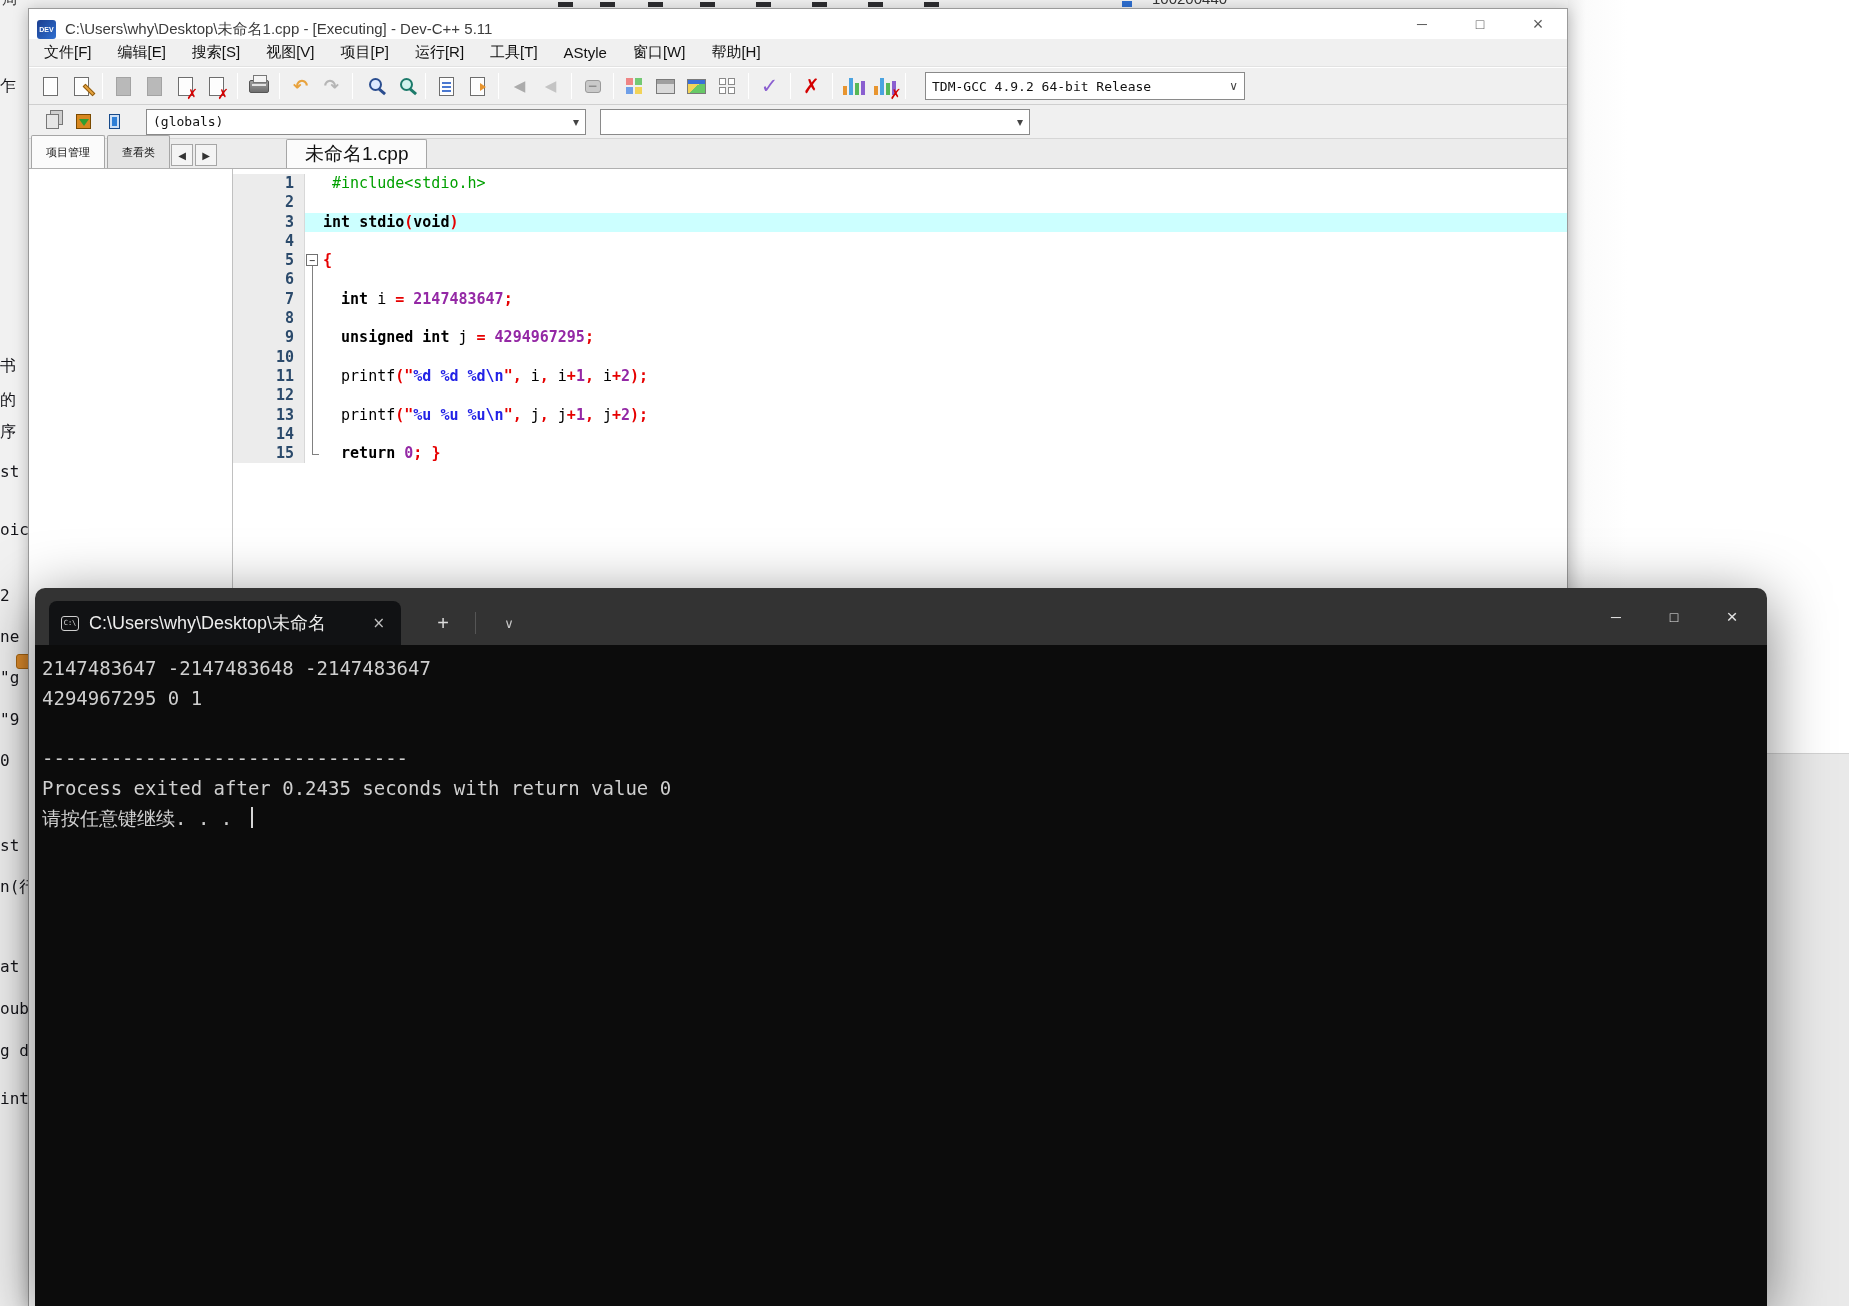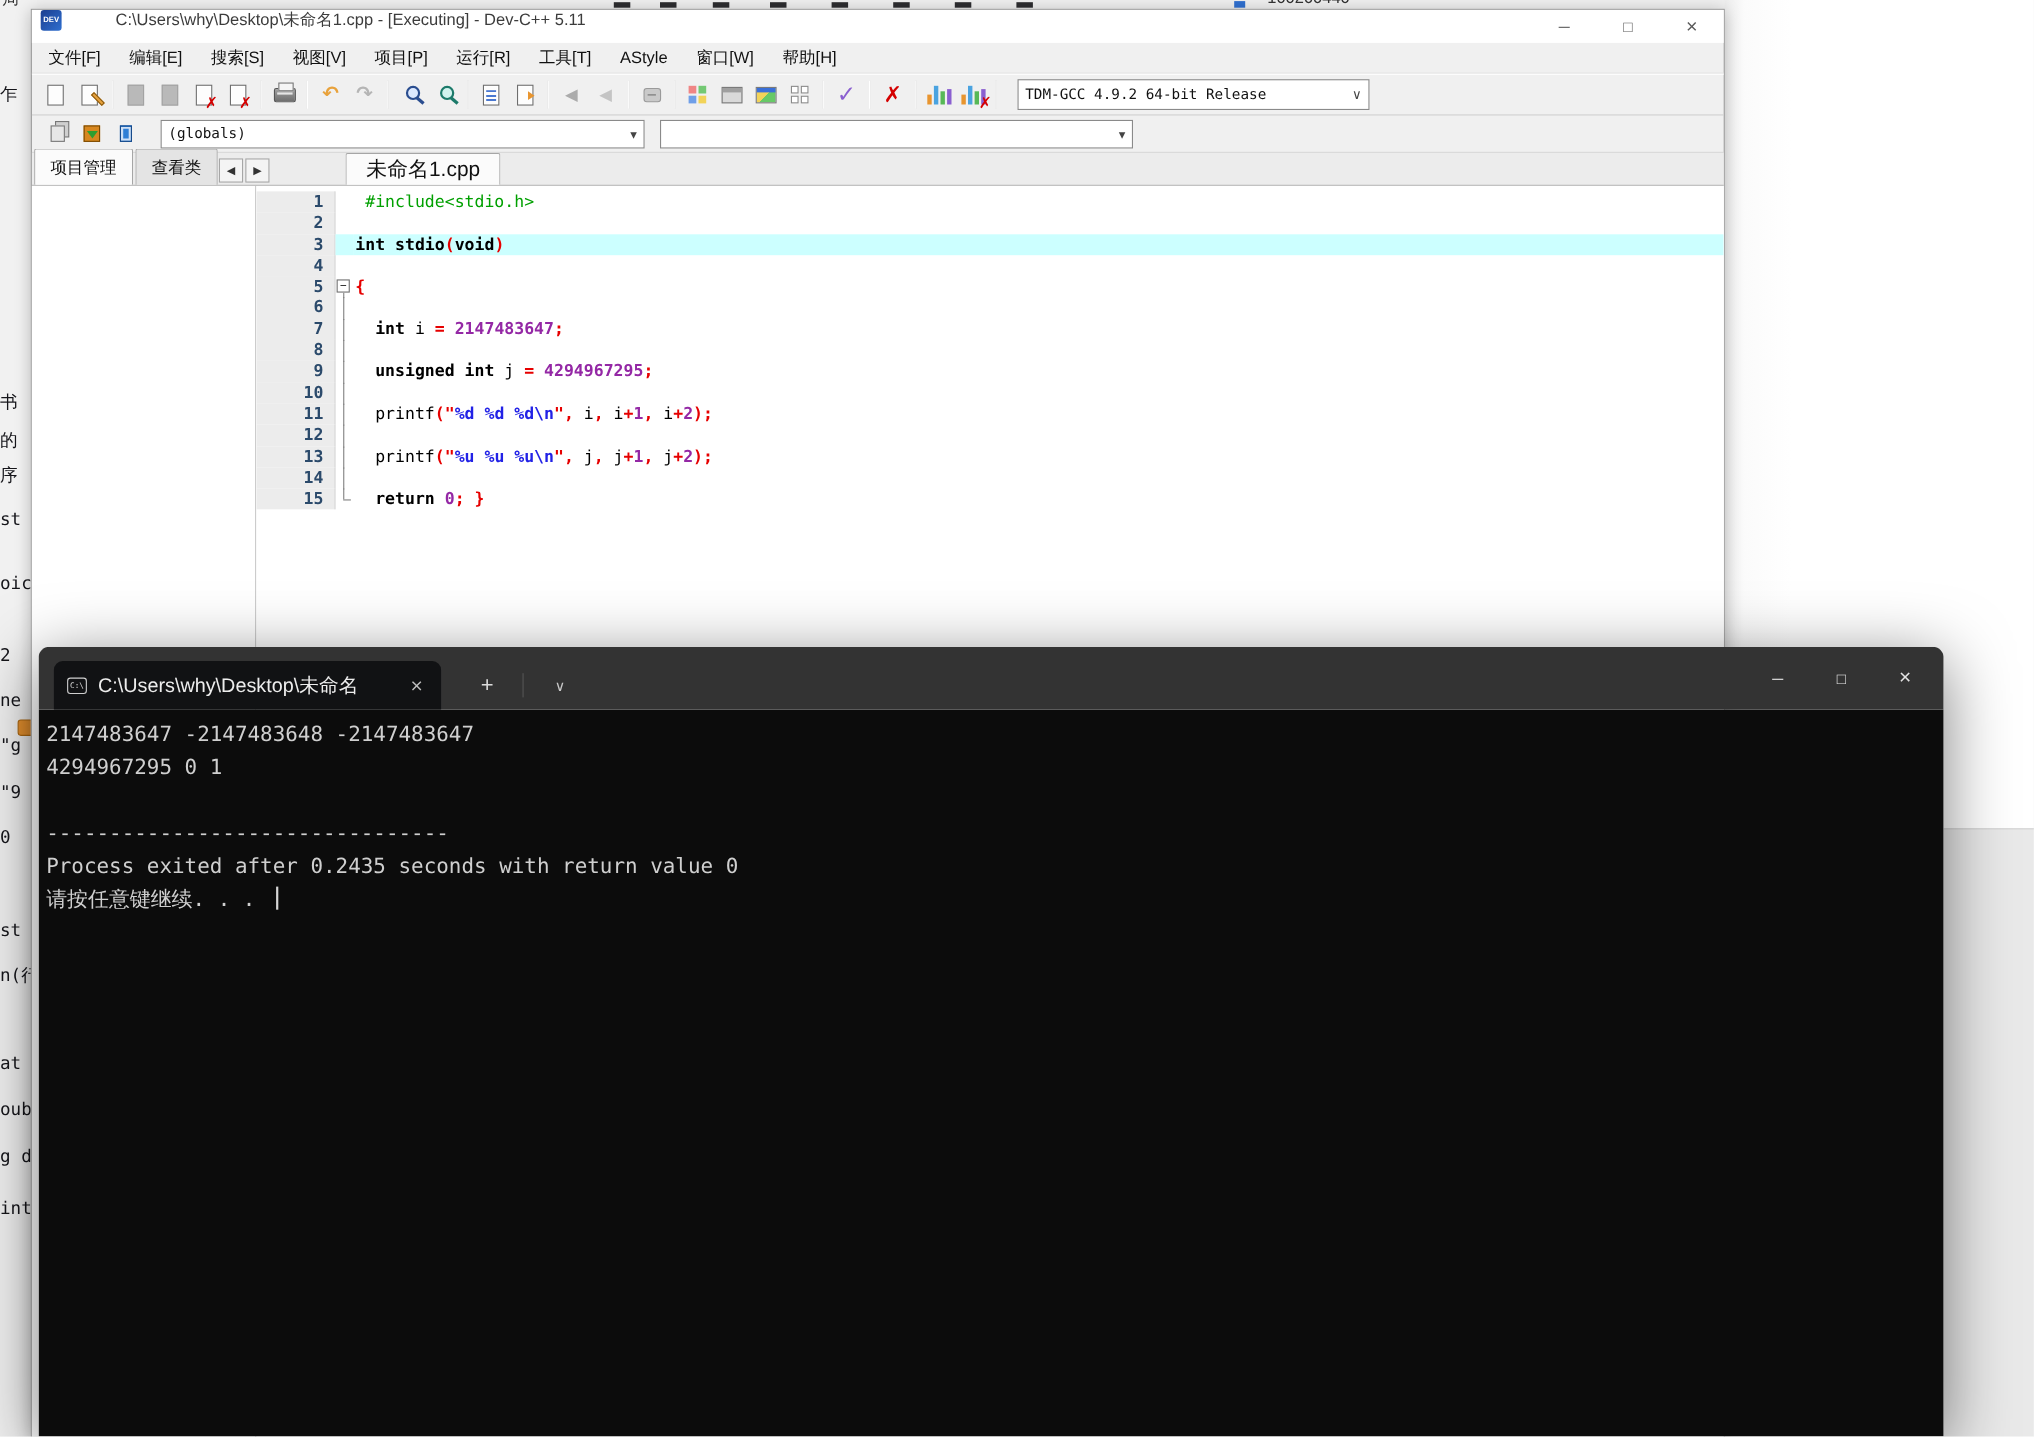--- a/index.html
+++ b/index.html
@@ -12,21 +12,21 @@
   .left-strip{position:absolute;left:0;top:0;width:34px;height:1306px;overflow:hidden;background:#f1f1f1;}
   .lfrag{position:absolute;left:0;color:#15151a;font:16px "DejaVu Sans Mono",monospace;white-space:pre;}
   .mini-ico{position:absolute;left:16px;top:654px;width:15px;height:15px;background:#e8922e;border-radius:3px;border:1px solid #b06a12;}
   .top-strip{position:absolute;left:0;top:0;width:1849px;height:8px;overflow:hidden;}
   .tblock{position:absolute;top:2px;width:15px;height:5px;background:#2d2d30;}
   .ttext{position:absolute;top:-10px;color:#333;font:15px "Liberation Sans",sans-serif;}
   .tico{position:absolute;top:1px;width:10px;height:6px;background:#2f6fd0;}
 
   
   .devcpp{position:absolute;left:28px;top:8px;width:1540px;height:1298px;background:#f0f0f0;border:1px solid #9a9a9a;box-shadow:0 2px 14px rgba(0,0,0,.25);}
-  .dc-title{height:30px;background:#ffffff;display:flex;align-items:flex-start;padding-left:8px;gap:40px;}
+  .dc-title{height:30px;background:#ffffff;display:flex;align-items:flex-end;padding-left:8px;}
   .dc-logo{width:19px;height:19px;border-radius:3px;background:linear-gradient(135deg,#1b3e8f,#2f6fd0);color:#fff;font:bold 7px/19px "Liberation Sans",sans-serif;text-align:center;flex:0 0 auto;}
   .dc-title-text{margin-left:9px;font-size:15px;color:#3c3c3c;white-space:nowrap;}
   .dc-ctrls{margin-left:auto;display:flex;height:30px;}
   .dc-ctrls .wc{width:58px;display:flex;align-items:center;justify-content:center;color:#5a5a5a;font-size:14px;}
   .dc-menu{height:28px;display:flex;align-items:center;padding-left:2px;border-bottom:1px solid #e2e2e2;}
   .mi{padding:0 13px;font-size:15px;color:#111;}
   .dc-toolbar{height:38px;display:flex;align-items:center;padding-left:6px;border-top:1px solid #fff;border-bottom:1px solid #cfcfcf;}
   .dc-row2{height:34px;display:flex;align-items:center;padding-left:8px;border-bottom:1px solid #d6d6d6;}
   .sep{width:1px;height:26px;background:#c4c4c4;border-right:1px solid #ffffff;margin:0 5px;}
   .tbi{width:31px;height:30px;display:flex;align-items:center;justify-content:center;position:relative;}
@@ -63,21 +63,21 @@
   .r2a{width:13px;height:15px;background:#e6e6e6;border:1px solid #777;box-shadow:4px -4px 0 -1px #cfcfcf,4px -4px 0 0 #777;}
   .r2b{width:15px;height:15px;background:#d8871f;border:1px solid #7a4a00;position:relative;}
   .r2b::after{content:'';position:absolute;left:2px;top:4px;border:5px solid transparent;border-top:7px solid #2f9e2f;}
   .r2c{width:11px;height:15px;background:#2f7fd6;border:1px solid #174a8a;box-shadow:inset 0 0 0 2px #cfe0f5;}
   .combo{height:28px;background:#fff;border:1px solid #8a8a8a;display:flex;align-items:center;padding:0 6px;font:13px "DejaVu Sans Mono",monospace;color:#111;position:relative;gap:36px;}
   .combo .carr{margin-left:auto;color:#444;font-size:12px;font-family:"DejaVu Sans",sans-serif;}
   .combo.cmp{width:320px;margin-left:14px;}
   .combo.glb{width:440px;height:26px;margin-left:16px;}
   .combo.empty{width:430px;height:26px;margin-left:14px;}
   .dc-tabs{height:30px;display:flex;align-items:flex-end;background:#ececec;border-bottom:1px solid #b0b0b0;}
-  .ptab{height:27px;display:flex;align-items:center;padding:16px 14px;font-size:15px;color:#111;border:1px solid #a6a6a6;border-bottom:none;background:#e4e4e4;margin-left:2px;border-radius:2px 2px 0 0;}
+  .ptab{height:27px;display:flex;align-items:center;padding:16px 14px;font-size:11px;color:#111;border:1px solid #a6a6a6;border-bottom:none;background:#e4e4e4;margin-left:2px;border-radius:2px 2px 0 0;}
   .ptab.active{background:#fbfbfb;height:29px;}
   .scrollbtn{width:22px;height:22px;margin:0 1px 2px 1px;background:#f4f4f4;border:1px solid #a6a6a6;display:flex;align-items:center;justify-content:center;font-size:10px;color:#333;}
   .ftab{height:29px;display:flex;align-items:center;padding:0 18px;font-size:19px;color:#111;background:#fbfbfb;border:1px solid #a6a6a6;border-bottom:none;margin-left:68px;border-radius:2px 2px 0 0;}
   .dc-main{position:relative;height:1138px;display:flex;background:#fff;}
   .left-panel{width:204px;background:#fff;border-right:1px solid #c0c0c0;}
   .editor{flex:1;background:#fff;padding-top:5px;position:relative;overflow:hidden;}
   .crow{display:flex;height:19.3px;line-height:19.3px;font-family:"DejaVu Sans Mono",monospace;font-size:15px;white-space:pre;}
   .lnum{width:72px;padding-right:10px;text-align:right;background:#ececec;color:#2b4a6b;border-right:1px solid #d8d8d8;flex:0 0 auto;font-weight:bold;}
   .fold{width:16px;flex:0 0 auto;position:relative;}
   .fbox{position:absolute;left:1px;top:3px;width:12px;height:12px;border:1px solid #707070;background:#fff;font:10px/11px "DejaVu Sans Mono",monospace;text-align:center;color:#222;z-index:2;}

